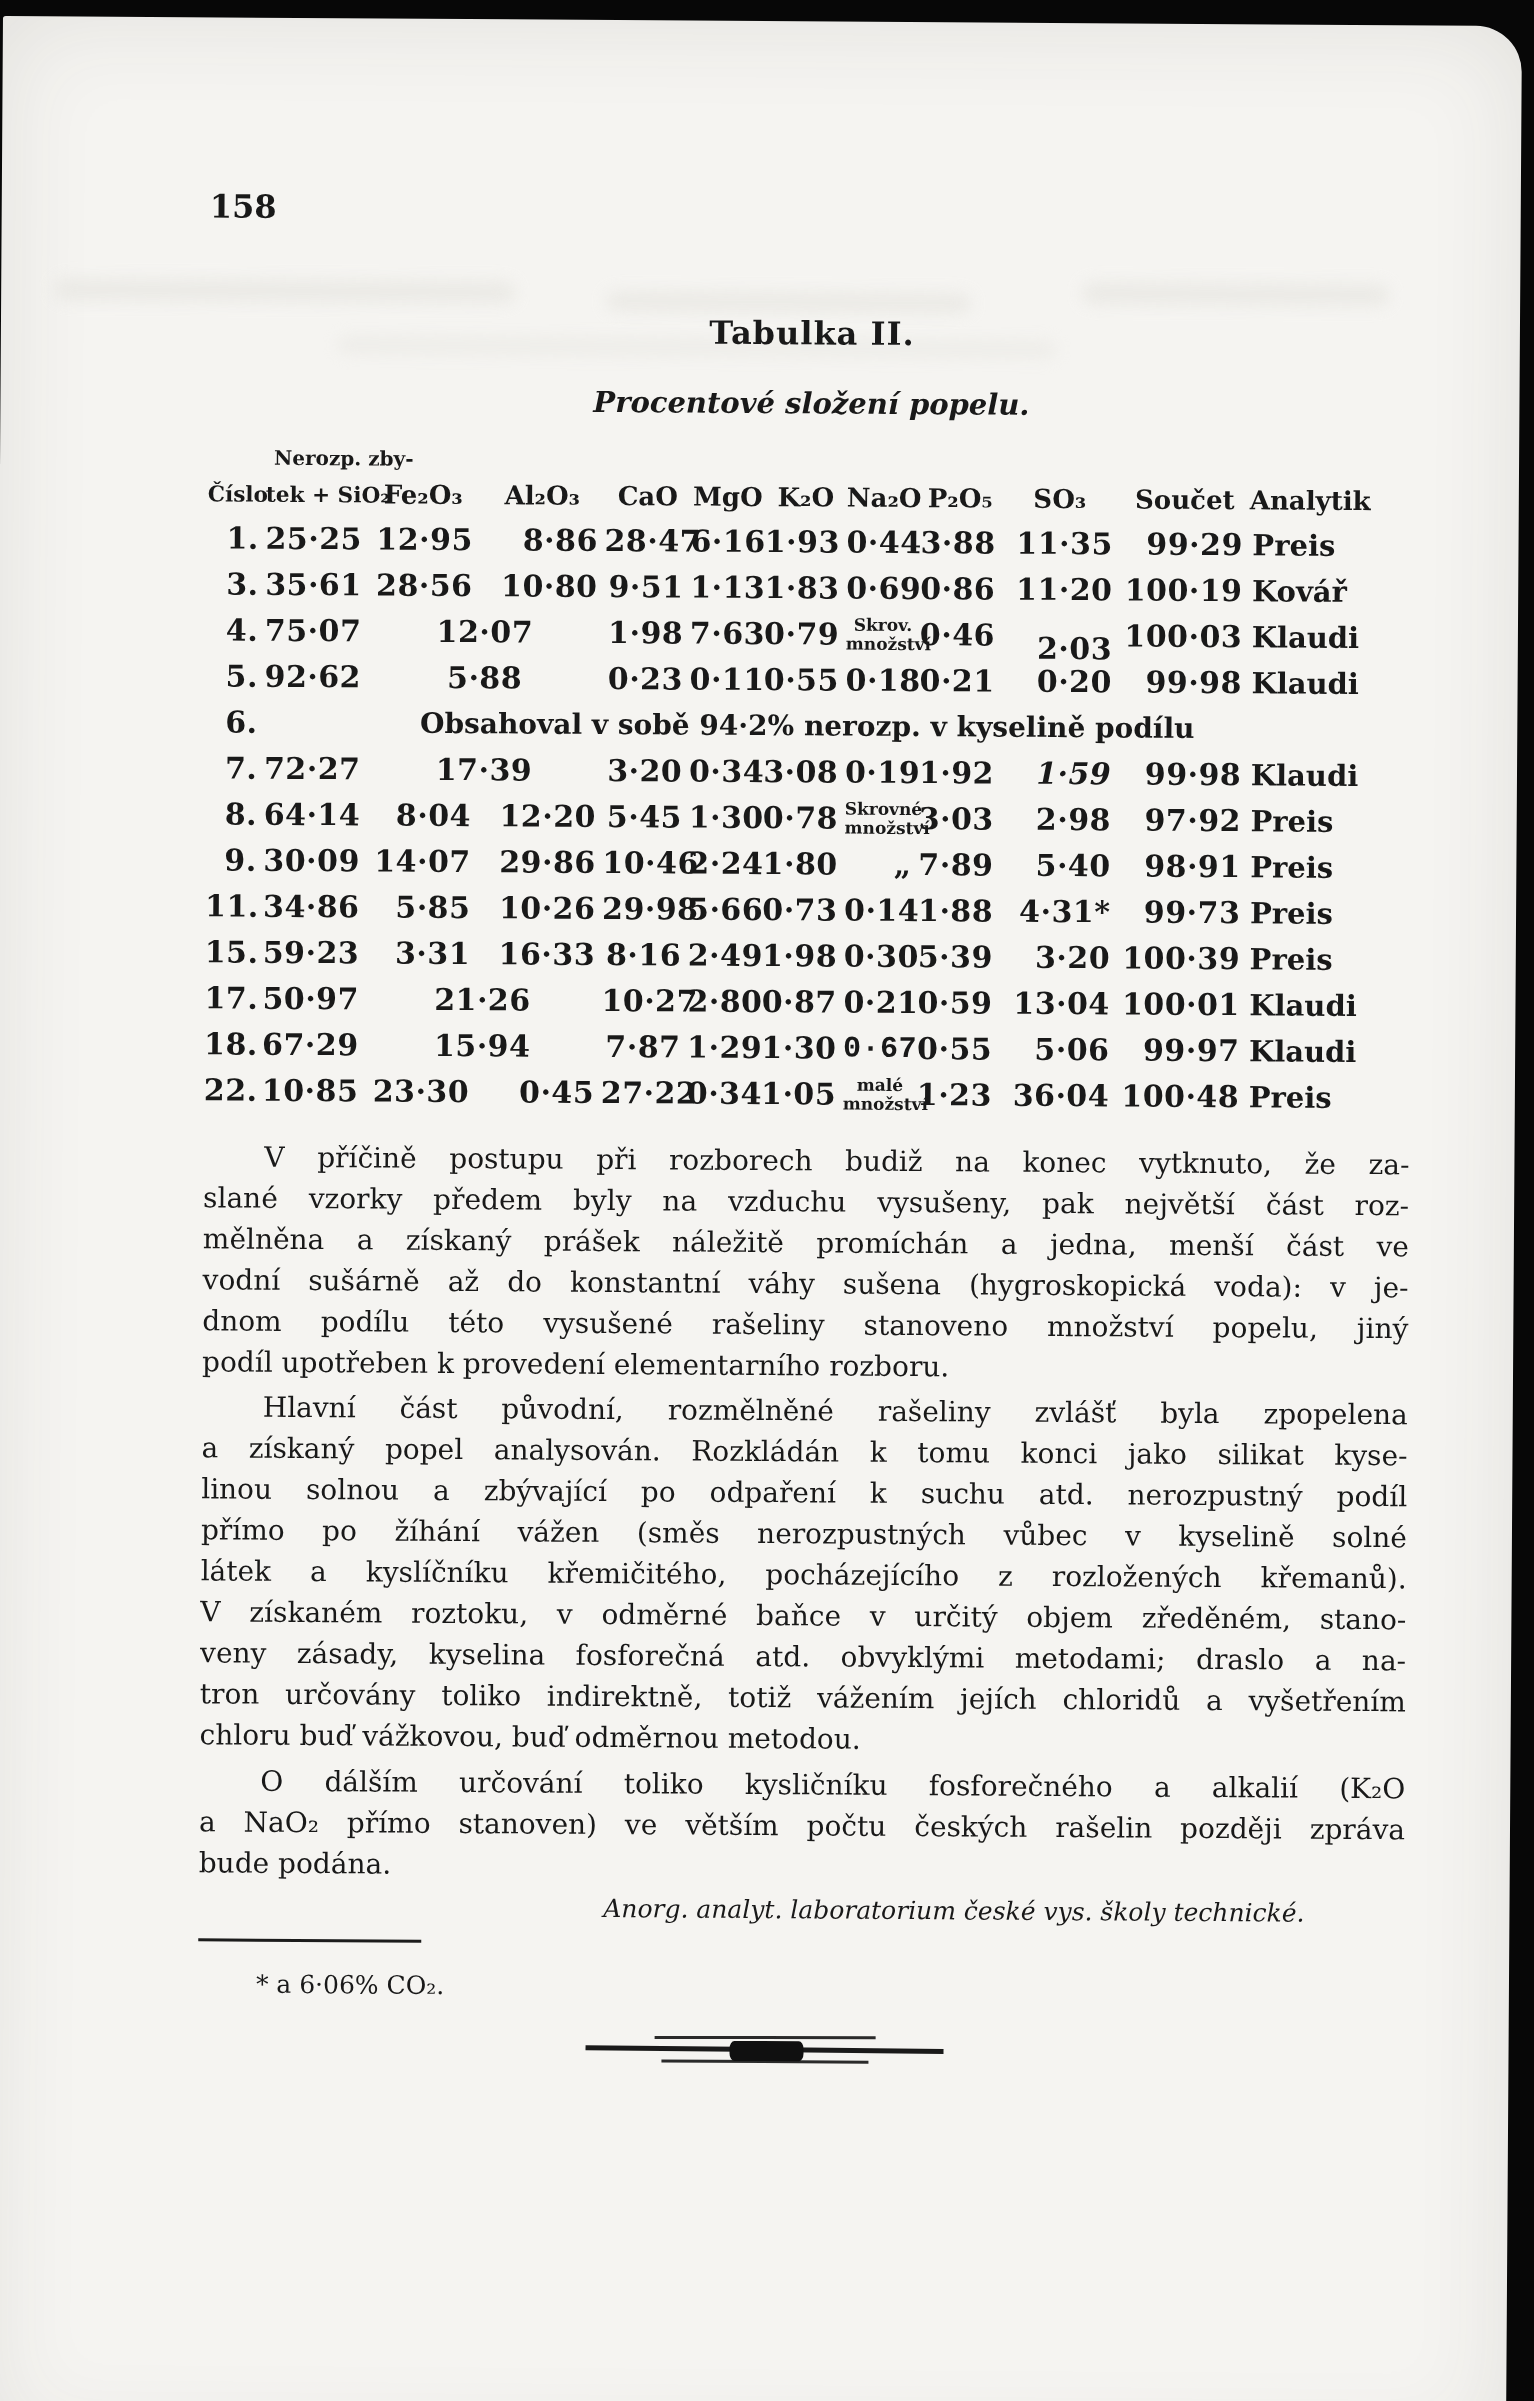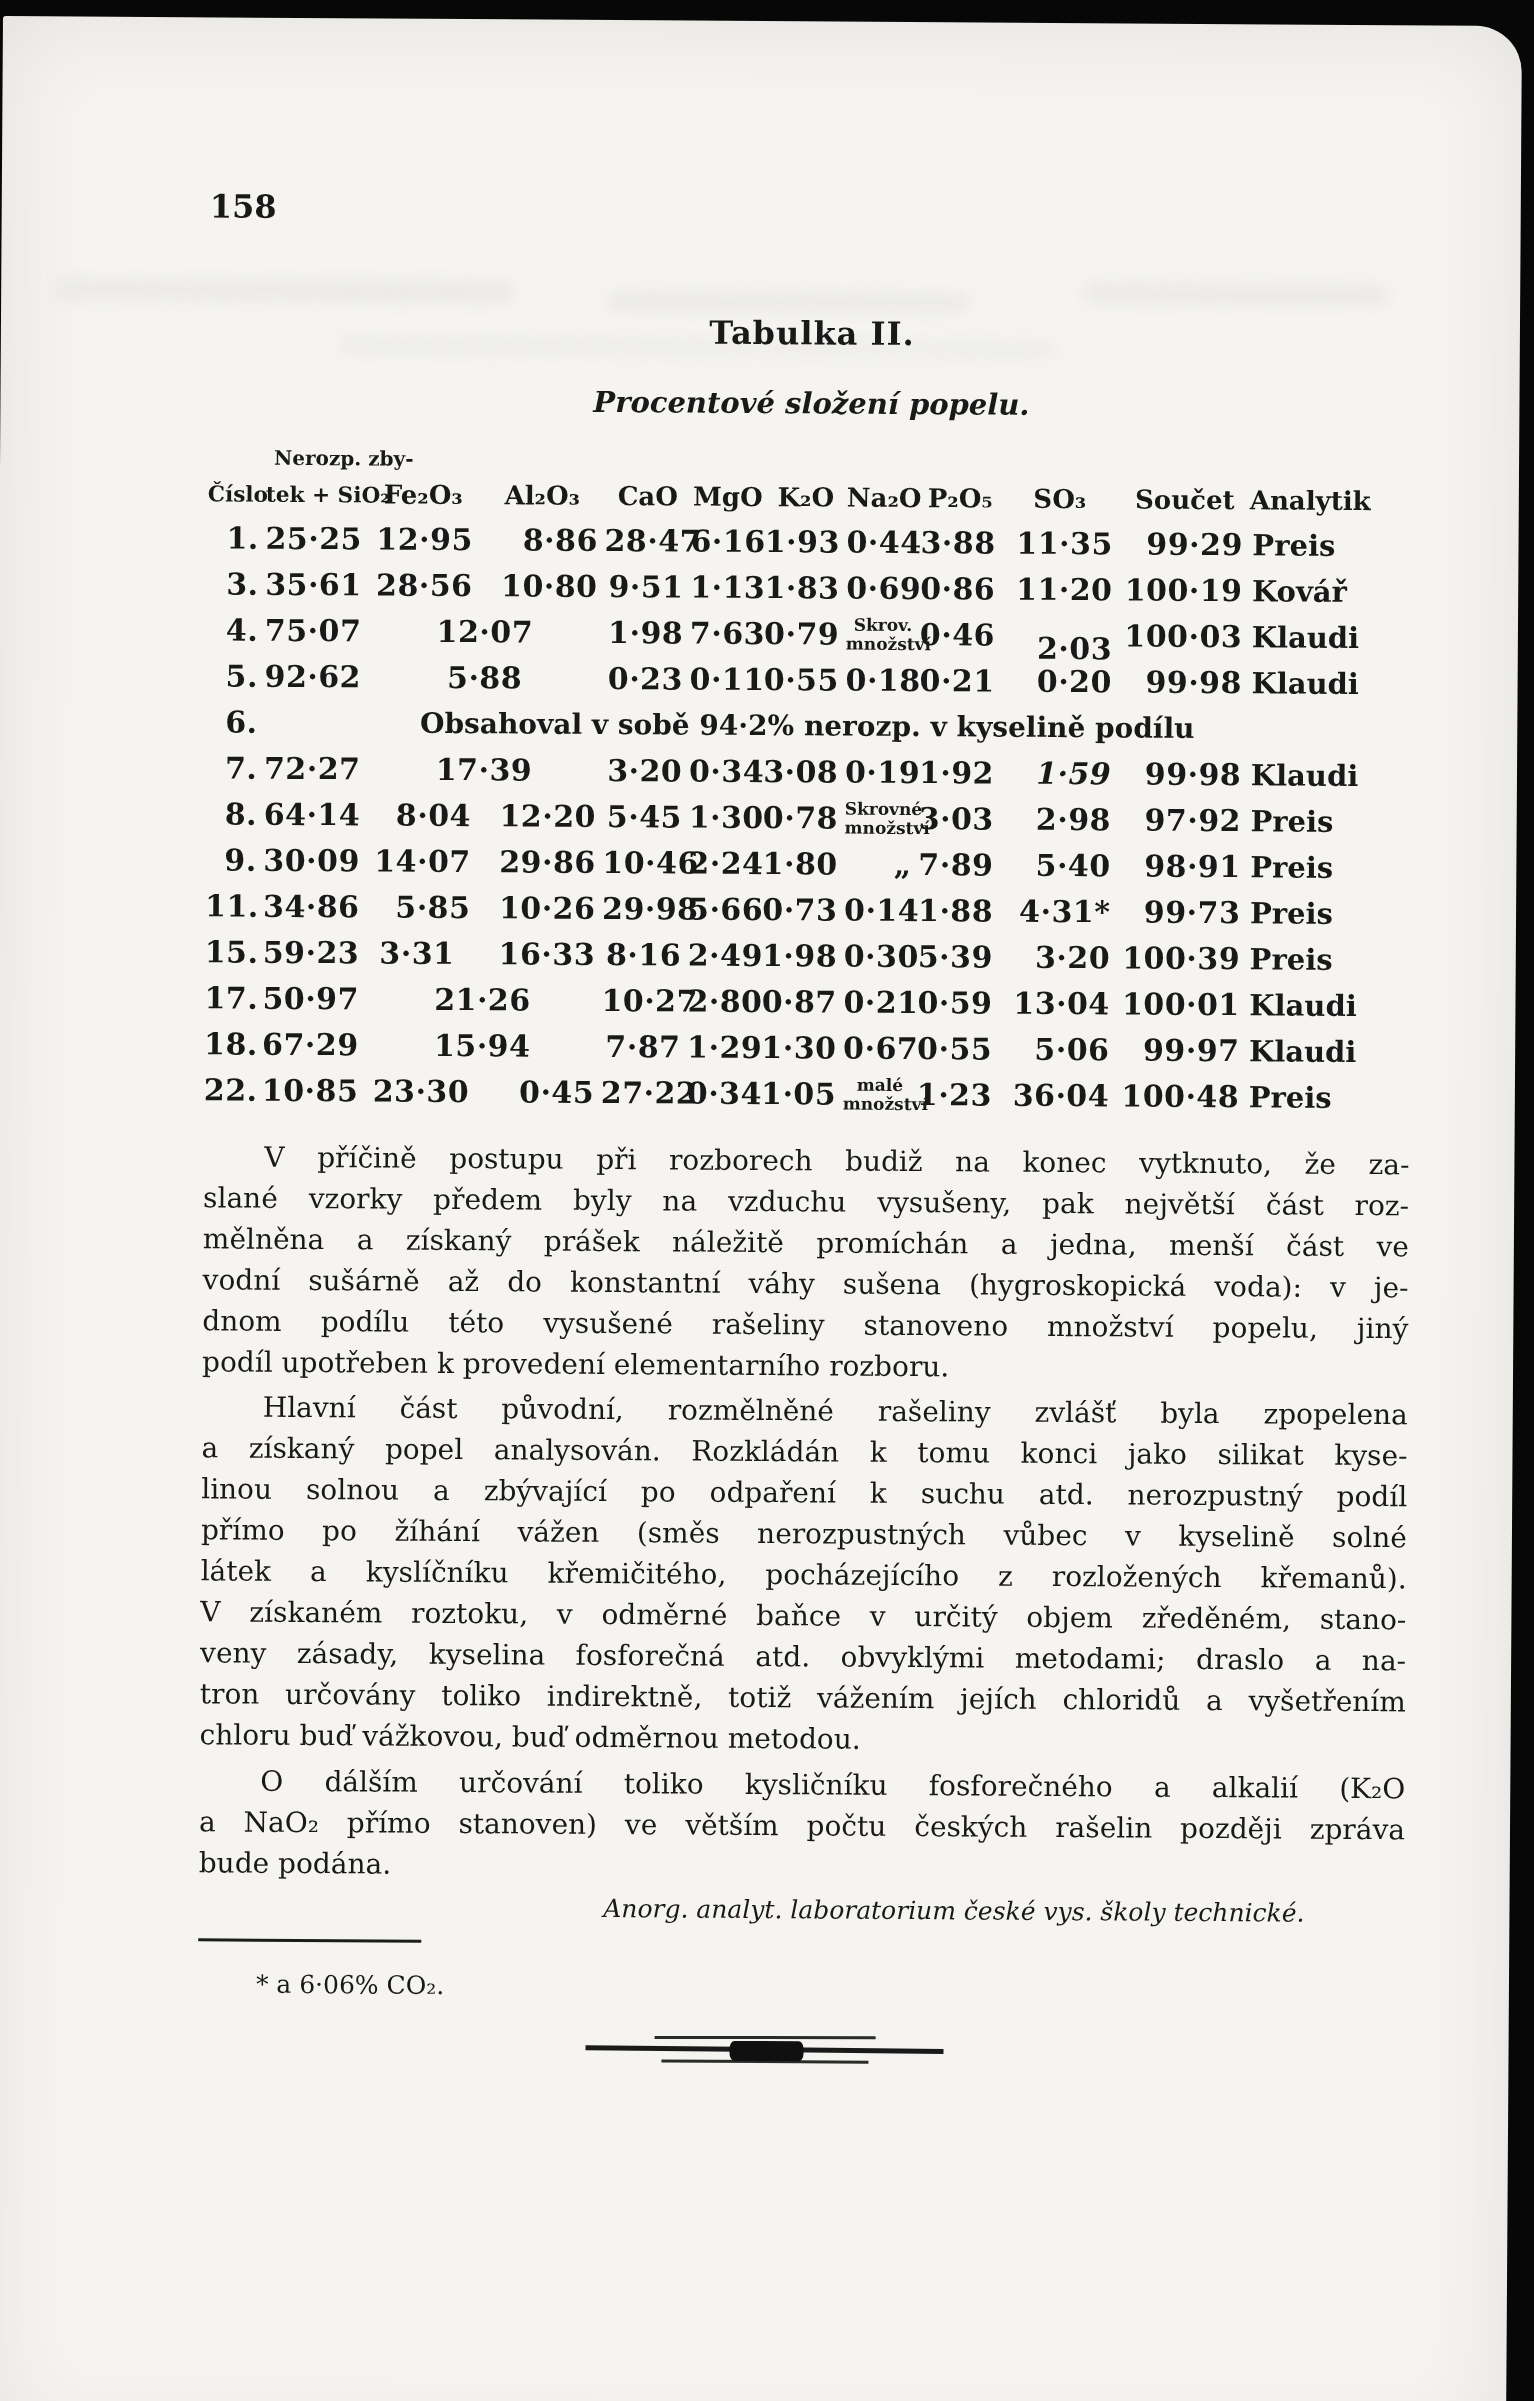--- a/index.html
+++ b/index.html
@@ -210,21 +210,21 @@
             <div class="cell ncell" style="width: 82px;">0·73</div>
             <div class="cell ncell" style="width: 74px;">0·14</div>
             <div class="cell ncell" style="width: 79px;">1·88</div>
             <div class="cell ncell" style="width: 120px;">4·31*</div>
             <div class="cell ncell" style="width: 130px;">99·73</div>
             <div class="cell namecell" style="width: 163px;">Preis</div>
           </div>
           <div class="trow">
             <div class="cell ncell" style="width: 58px;">15.</div>
             <div class="cell ncell" style="width: 101px;">59·23</div>
-            <div class="cell ncell" style="width: 113px; text-align: center;">3·31</div>
+            <div class="cell ncell" style="width: 113px;">3·31</div>
             <div class="cell ncell" style="width: 125px;">16·33</div>
             <div class="cell ncell" style="width: 86px;">8·16</div>
             <div class="cell ncell" style="width: 74px;">2·49</div>
             <div class="cell ncell" style="width: 82px;">1·98</div>
             <div class="cell ncell" style="width: 74px;">0·30</div>
             <div class="cell ncell" style="width: 79px;">5·39</div>
             <div class="cell ncell" style="width: 120px;">3·20</div>
             <div class="cell ncell" style="width: 130px;">100·39</div>
             <div class="cell namecell" style="width: 163px;">Preis</div>
           </div>
@@ -241,21 +241,21 @@
             <div class="cell ncell" style="width: 130px;">100·01</div>
             <div class="cell namecell" style="width: 163px;">Klaudi</div>
           </div>
           <div class="trow">
             <div class="cell ncell" style="width: 58px;">18.</div>
             <div class="cell ncell" style="width: 101px;">67·29</div>
             <div class="cell spancell" style="width: 238px;">15·94</div>
             <div class="cell ncell" style="width: 86px;">7·87</div>
             <div class="cell ncell" style="width: 74px;">1·29</div>
             <div class="cell ncell" style="width: 82px;">1·30</div>
-            <div class="cell ncell" style="width: 74px;">0·67</div>
+            <div class="cell ncell" style="width: 74px; font-family: Liberation Mono, monospace;">0·67</div>
             <div class="cell ncell" style="width: 79px;">0·55</div>
             <div class="cell ncell" style="width: 120px;">5·06</div>
             <div class="cell ncell" style="width: 130px;">99·97</div>
             <div class="cell namecell" style="width: 163px;">Klaudi</div>
           </div>
           <div class="trow">
             <div class="cell ncell" style="width: 58px;">22.</div>
             <div class="cell ncell" style="width: 101px;">10·85</div>
             <div class="cell ncell" style="width: 113px;">23·30</div>
             <div class="cell ncell" style="width: 125px;">0·45</div>

